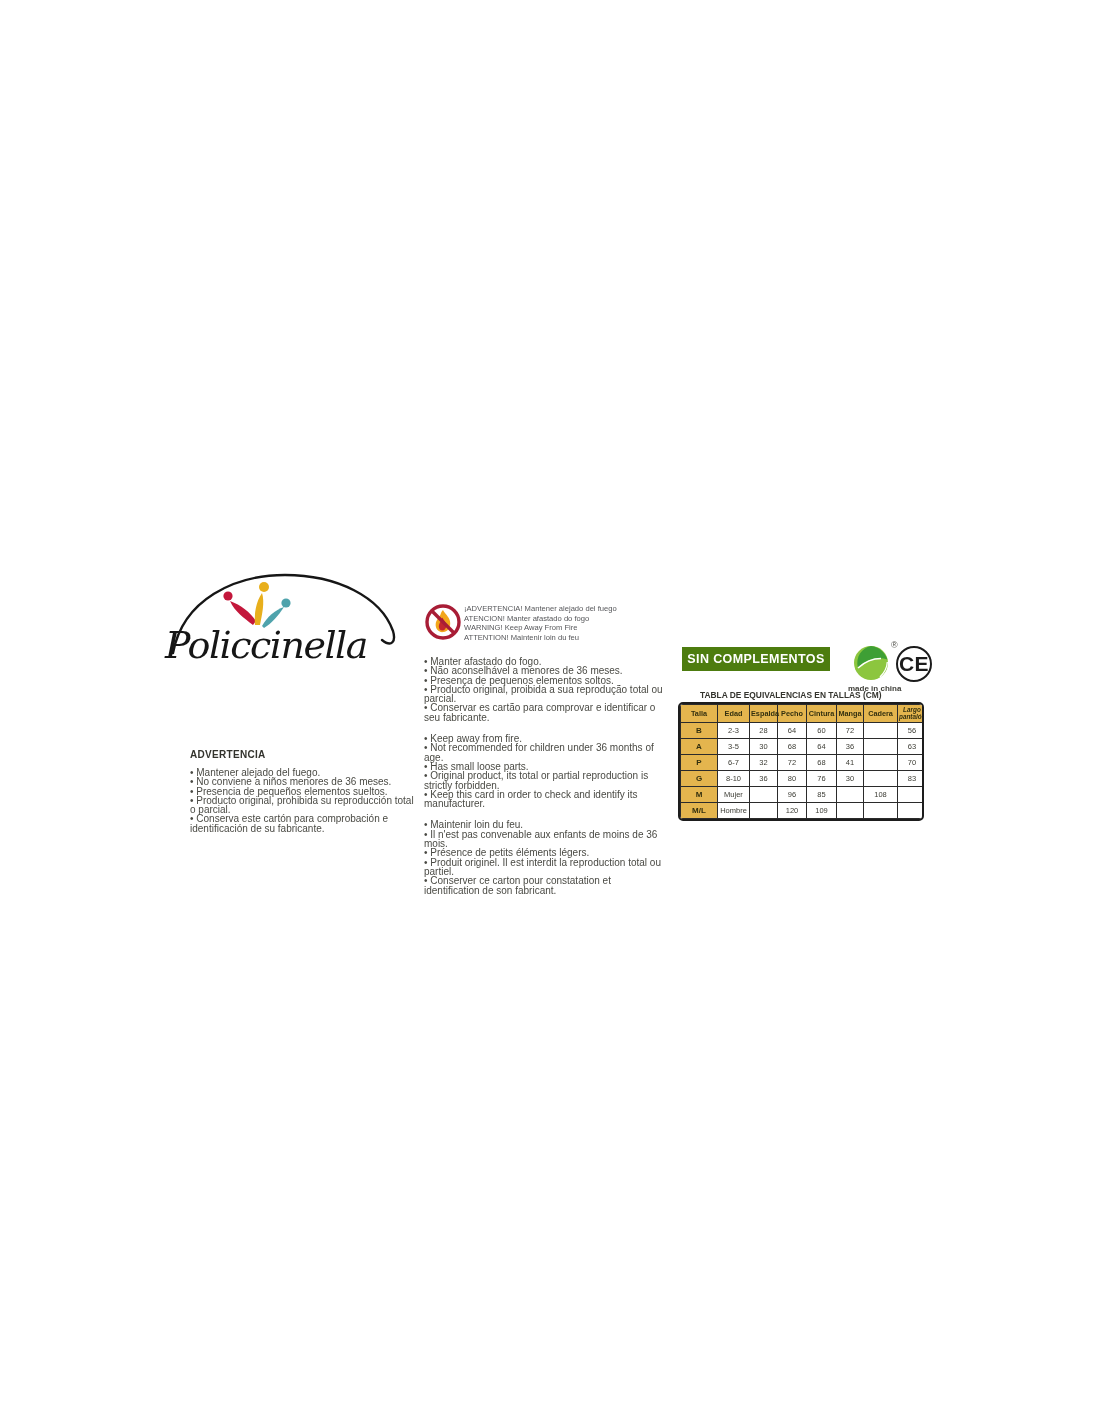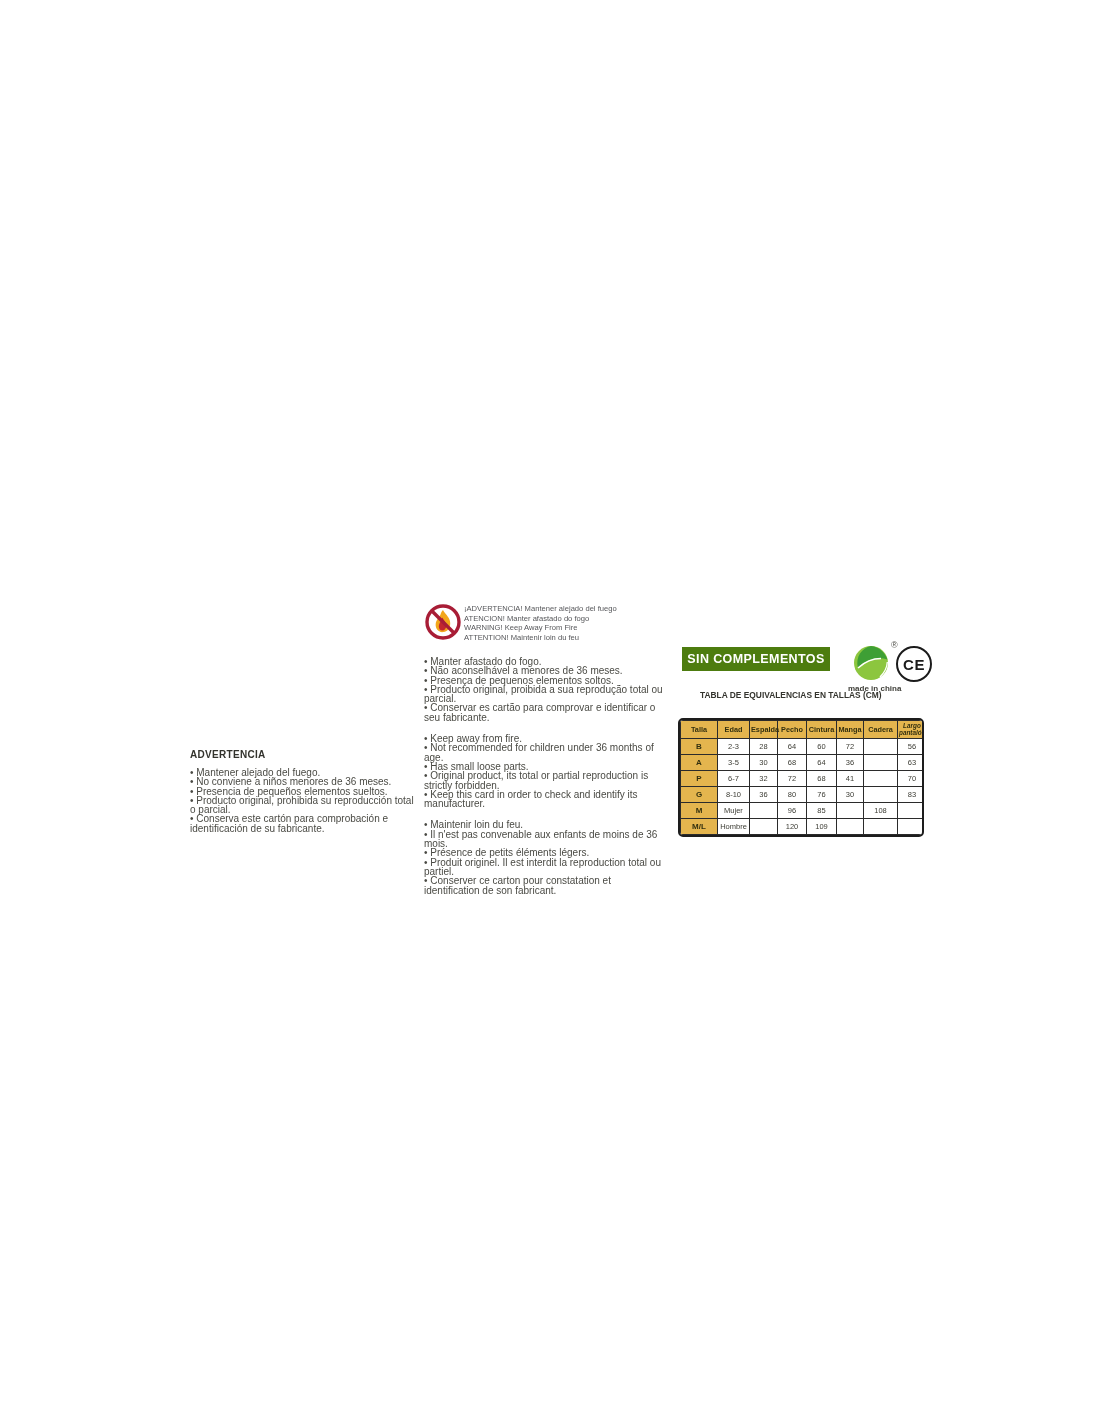--- a/index.html
+++ b/index.html
@@ -29,42 +29,59 @@
 
   
   .banner { position:absolute; left:682px; top:647px; width:148px; height:24px;
             background:#4d7c0f; color:#ffffff; font-weight:bold; font-size:12.5px;
             letter-spacing:.4px; display:flex; align-items:center; justify-content:center; }
   .greendot { position:absolute; left:852px; top:643px; width:40px; height:40px; }
   .reg-mark { position:absolute; left:891px; top:640px; font-size:9px; color:#55554f; }
   .ce-badge { position:absolute; left:896px; top:646px; width:36px; height:36px;
               border:2.4px solid #1b1b1b; border-radius:50%;
               display:flex; align-items:center; justify-content:center;
-              font-weight:bold; font-size:15px; color:#1b1b1b; letter-spacing:0.5px; }
+              font-weight:bold; font-size:21px; color:#1b1b1b; letter-spacing:0.5px; }
   .made-in { position:absolute; left:848px; top:684px; width:88px; text-align:left;
              font-size:8px; font-weight:bold; color:#3e3e38; }
 
   .table-title { position:absolute; left:700px; top:690px; font-size:8.4px; font-weight:bold; color:#34342e; }
   .size-table-wrap { position:absolute; left:678px; top:702px; width:246px;
-                     border:2px solid #1d1d1d; border-radius:5px; overflow:hidden; background:#fff;margin-top:16px; }
+                     border:2px solid #1d1d1d; border-radius:5px; overflow:hidden; background:#fff; }
   table.size-table { border-collapse:collapse; width:100%; table-layout:fixed; }
   table.size-table th, table.size-table td {
       border:1px solid #2b2b2b; text-align:center; vertical-align:middle;
       font-size:7.5px; color:#3c3c34; height:16px; padding:1px; }
   table.size-table th { background:#e4b54e; font-weight:bold; font-size:7.3px; color:#33300f; height:18px; }
   table.size-table th:last-child { font-size:6.4px; font-style:italic; line-height:6.8px; }
   table.size-table td.sizecell { background:#e4b54e; font-weight:bold; font-size:8px; color:#33300f; }
   col.c-talla{width:37px;} col.c-edad{width:32px;} col.c-espalda{width:28px;} col.c-pecho{width:29px;}
   col.c-cintura{width:30px;} col.c-manga{width:27px;} col.c-cadera{width:34px;} col.c-largo{width:29px;}
 </style>
 </head>
 <body>
 
 <div class="sheet">
 
+  <div class="logo-block">
+    <svg width="246" height="98" viewBox="0 0 246 98">
+
+      <path d="M10 84 C 20 30 72 6 122 6 C 174 6 218 28 230 62 C 233 72 229 79 219 71" fill="none" stroke="#161616" stroke-width="2.4" stroke-linecap="round"></path>
+
+      <g transform="translate(62,6)">
+        <path d="M28 50 C 19 43 10 37 5 26 C 16 30 25 37 31 46 Z" fill="#c3173b"></path>
+        <circle cx="3" cy="21" r="4.6" fill="#c3173b"></circle>
+        <path d="M30 50 C 29 38 31 27 37 18 C 40 27 37 40 35 50 Z" fill="#e8af1c"></path>
+        <circle cx="39" cy="12" r="5" fill="#e8af1c"></circle>
+        <path d="M37 51 C 42 42 50 35 59 32 C 53 41 47 48 39 53 Z" fill="#4fa3ac"></path>
+        <circle cx="61" cy="28" r="4.6" fill="#4fa3ac"></circle>
+      </g>
+
+      <text x="2" y="89" style="font-family:'DejaVu Serif',serif; font-style:italic; font-size:38px; letter-spacing:-1.5px; fill:#161616;">Policcinella</text>
+    </svg>
+  </div>
 
 
   <div class="warn-es">
     <div class="warn-title">ADVERTENCIA</div>
     <ul class="warnlist">
       <li>Mantener alejado del fuego.</li>
       <li>No conviene a niños menores de 36 meses.</li>
       <li>Presencia de pequeños elementos sueltos.</li>
       <li>Producto original, prohibida su reproducción total o parcial.</li>
       <li>Conserva este cartón para comprobación e identificación de su fabricante.</li>

